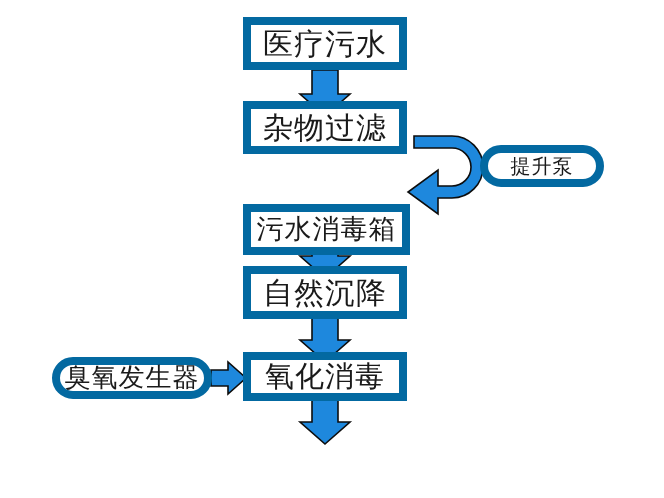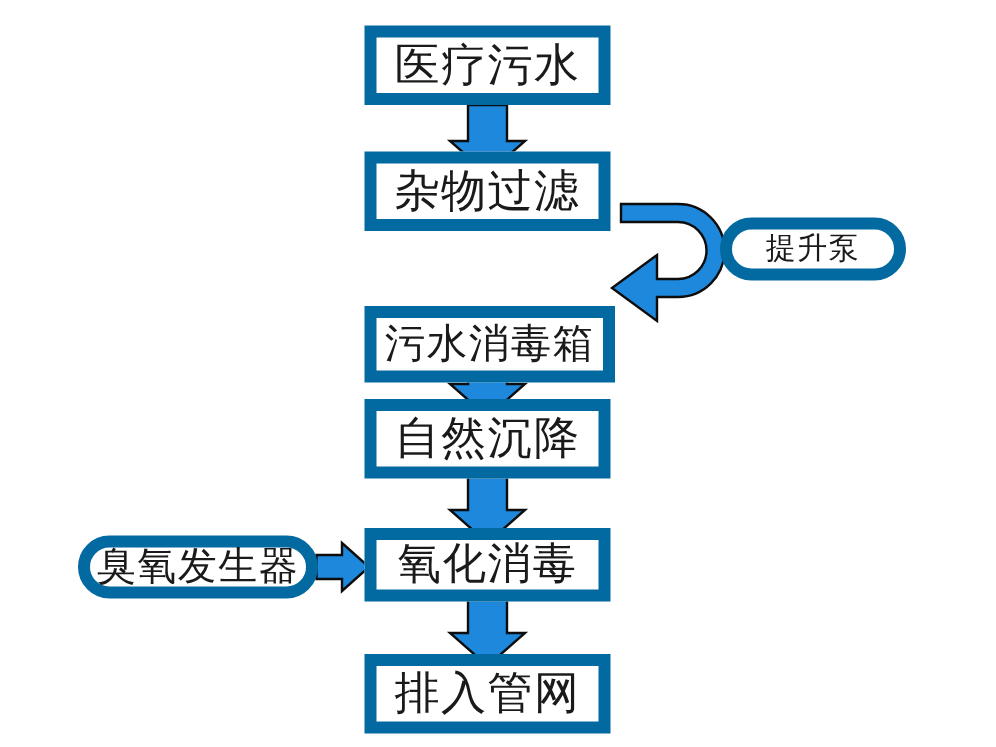--- a/index.html
+++ b/index.html
@@ -81,23 +81,20 @@
   </div>
 
   <div class="node process" style="left:243px; top:266px; width:164px; height:53px; font-size:30px;font-family:Liberation Serif, serif;">
     <span class="node-text">自然沉降</span>
   </div>
 
   <div class="node process" style="left:243px; top:352px; width:164px; height:49px; font-size:29px;">
     <span class="node-text">氧化消毒</span>
   </div>
 
-  <div class="node process" style="left:243px; top:436px; width:164px; height:53px; font-size:30px;">
-    <span class="node-text">排入管网</span>
-  </div>
 
   <div class="node terminal" style="left:480px; top:145px; width:124px; height:42px; font-size:20px;">
     <span class="node-text">提升泵</span>
   </div>
 
   <div class="node terminal" style="left:52px; top:357px; width:160px; height:42px; font-size:26px;">
     <span class="node-text">臭氧发生器</span>
   </div>
 
 </div>

